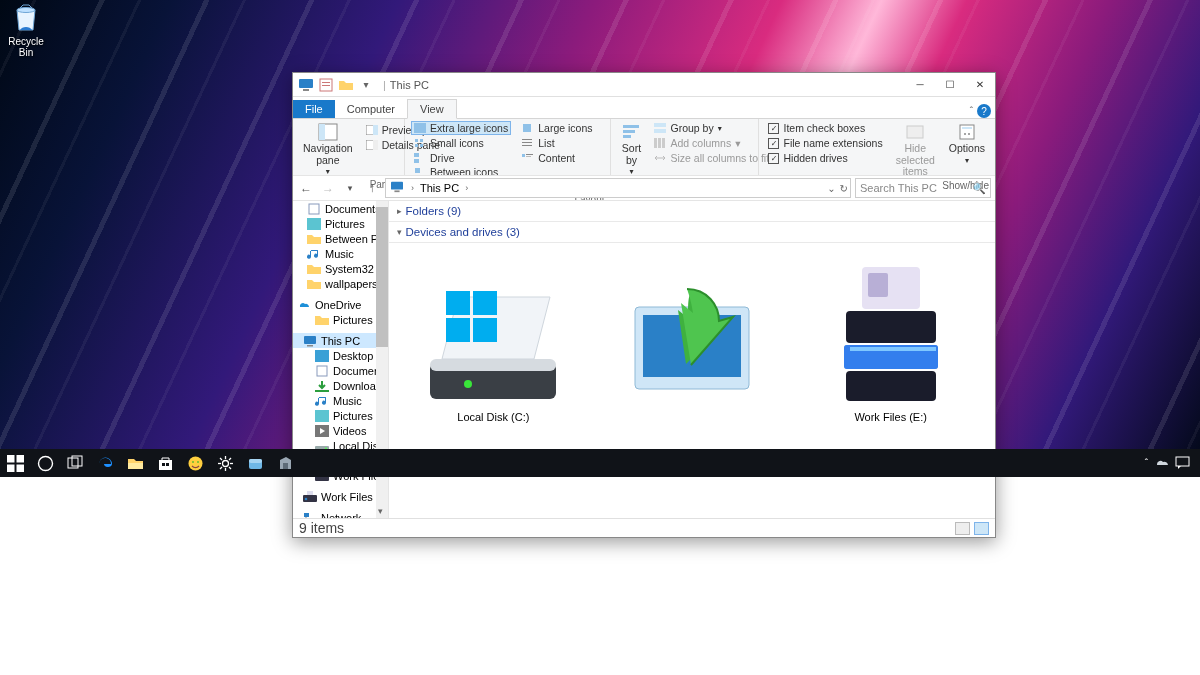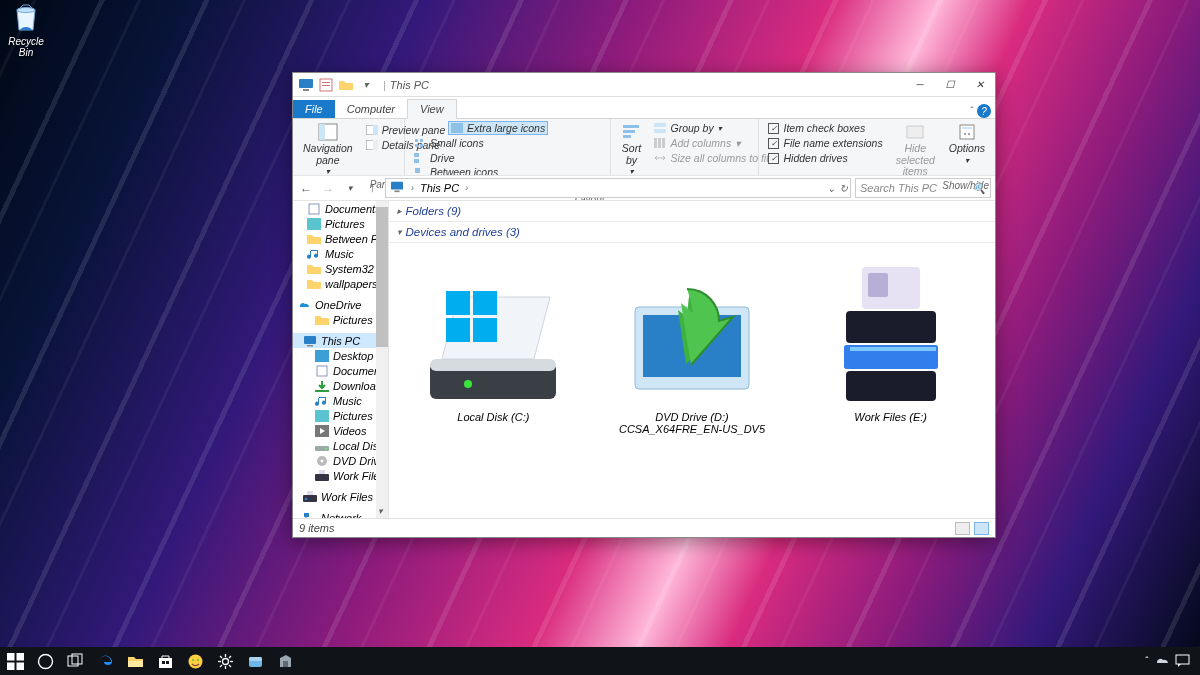--- a/index.html
+++ b/index.html
@@ -1,21 +1,20 @@
 <!DOCTYPE html>
 <html><head>
 <meta charset="utf-8">
 <style>
   * { box-sizing: border-box; margin: 0; padding: 0; font-family: "Segoe UI", sans-serif; }
   body { width: 1200px; height: 675px; overflow: hidden; position: relative; }
   .desktop {
-    width: 1200px; height: 675px;
+    width: 1200px; height: 477px;
     background: linear-gradient(115deg, #000814 0%, #081338 12%, #32197a 28%, #8c1b7c 42%, #d92b7f 55%, #ffb8d9 62%, #d92b7f 68%, #8c1b7c 78%, #32197a 88%, #000814 100%);
     position: relative;
-    font-style: italic;
   }
   .desktop::before {
     content:""; position:absolute; inset:0;
     background: repeating-linear-gradient(115deg, rgba(255,255,255,0) 0 30px, rgba(255,255,255,0.05) 30px 33px, rgba(255,255,255,0) 33px 90px, rgba(255,255,255,0.10) 90px 95px);
   }
 
   
   .desk-icon { position:absolute; left:4px; top:2px; width:44px; text-align:center; color:#fff; font-size:10px; text-shadow:1px 1px 2px #000; }
   .desk-icon svg { width:32px; height:32px; margin:0 auto 2px; display:block; }
 
@@ -37,21 +36,21 @@
   .help-q { width:14px; height:14px; border-radius:50%; background:#1979ca; color:#fff; font-size:10px; display:flex; align-items:center; justify-content:center; }
 
   .ribbon { height:56px; background:#f5f6f7; display:flex; font-size:10.5px; color:#333; }
   .rgroup { border-right:1px solid #e0e0e0; padding:2px 6px 0; display:flex; flex-direction:column; }
   .rgroup-body { flex:1; display:flex; align-items:flex-start; gap:6px; }
   .rgroup-label { text-align:right; font-size:10px; color:#666; padding-bottom:1px; }
   .big-btn { display:flex; flex-direction:column; align-items:center; justify-content:center; gap:2px; padding:2px 4px; line-height:1.1; text-align:center; }
   .big-btn svg, .big-btn .ic { width:20px; height:18px; }
   .rstack { display:flex; flex-direction:column; gap:1px; }
   .ritem { display:flex; align-items:center; gap:4px; padding:1px 3px; white-space:nowrap; }
-  .ritem.sel { background:#cde6f7; border:1px solid #7eb4ea; padding:0 2px;margin-left:37px; }
+  .ritem.sel { background:#cde6f7; border:1px solid #7eb4ea; padding:0 2px; }
   .ritem .mi { width:12px; height:10px; display:inline-block; }
   .disabled { color:#9a9a9a; }
   .chk { width:11px; height:11px; border:1px solid #555; display:inline-flex; align-items:center; justify-content:center; font-size:8px; color:#333; }
 
   .addrrow { height:26px; display:flex; align-items:center; border-top:1px solid #e5e5e5; border-bottom:1px solid #e5e5e5; padding:0 4px; gap:4px; }
   .navarr { width:18px; height:18px; display:flex; align-items:center; justify-content:center; color:#555; font-size:12px; }
   .addrbox { flex:1; height:20px; border:1px solid #ccc; display:flex; align-items:center; background:#fff; font-size:11px; }
   .addrbox .ic { margin:0 4px; }
   .crumb { padding:0 3px; }
   .addrbox .chev { color:#666; font-size:9px; padding:0 3px; }
@@ -71,21 +70,21 @@
   .nl li.gap { height:6px; padding:0; }
   .nl .ic { width:14px; height:12px; flex-shrink:0; }
 
   .content { flex:1; overflow:auto; position:relative; background:#fff; }
   .section-hdr { display:flex; align-items:center; gap:4px; padding:4px 8px; font-size:11.5px; color:#1f3f9a; border-bottom:1px solid #e9e9e9; }
   .section-hdr .arr { font-size:9px; color:#666; }
   .drive-grid { display:flex; gap:30px; padding:18px 20px 8px; }
   .drive { width:200px; text-align:center; font-size:11px; color:#000; }
   .drive .dicon { height:150px; display:flex; align-items:flex-end; justify-content:center; }
 
-  .statusbar { height:19px; border-top:1px solid #e0e0e0; display:flex; align-items:center; font-size:11px; color:#444; padding:0 6px; }
+  .statusbar { height:19px; border-top:1px solid #e0e0e0; display:flex; align-items:center; font-size:14px; color:#444; padding:0 6px; }
   .statusbar .viewbtns { margin-left:auto; display:flex; gap:4px; }
   .viewbtns span { width:15px; height:13px; border:1px solid #bbb; background:#eee; }
   .viewbtns span.active { background:#cde6f7; border-color:#7eb4ea; }
 
   .taskbar { position:absolute; bottom:0; left:0; right:0; height:28px; background:#101318; display:flex; align-items:center; padding:0 4px; gap:8px; }
   .tbicon { width:22px; height:22px; display:flex; align-items:center; justify-content:center; color:#fff; }
   .tbicon svg { width:17px; height:17px; }
   .tray { margin-left:auto; display:flex; align-items:center; gap:6px; color:#fff; font-size:11px; padding-right:6px; }
   .tray .chev { font-size:10px; }
 
@@ -204,20 +203,44 @@
                 <svg class="mi" viewBox="0 0 12 10">
                   <rect x="0" y="0" width="5" height="4" fill="#8fc1e8"></rect>
                   <rect x="0" y="6" width="5" height="4" fill="#8fc1e8"></rect>
                 </svg>
                 <span>Drive</span>
               </div>
           </div>
           <div class="rstack">
             <div class="ritem">
                 <svg class="mi" viewBox="0 0 12 10">
+                  <rect x="1" y="1" width="8" height="8" fill="#8fc1e8"></rect>
+                </svg>
+                <span>Large icons</span>
+              </div>
+            <div class="ritem">
+                <svg class="mi" viewBox="0 0 12 10">
+                  <rect y="1" width="10" height="1" fill="#888"></rect>
+                  <rect y="4" width="10" height="1" fill="#888"></rect>
+                  <rect y="7" width="10" height="1" fill="#888"></rect>
+                </svg>
+                <span>List</span>
+              </div>
+            <div class="ritem">
+                <svg class="mi" viewBox="0 0 12 10">
+                  <rect y="1" width="3" height="3" fill="#8fc1e8"></rect>
+                  <rect x="4" y="1" width="7" height="1" fill="#888"></rect>
+                  <rect x="4" y="3" width="5" height="1" fill="#bbb"></rect>
+                </svg>
+                <span>Content</span>
+              </div>
+          </div>
+          <div class="rstack">
+            <div class="ritem">
+                <svg class="mi" viewBox="0 0 12 10">
                   <rect x="1" y="1" width="5" height="5" fill="#8fc1e8"></rect>
                 </svg>
                 <span>Between icons</span>
               </div>
             <div class="ritem">
                 <svg class="mi" viewBox="0 0 12 10">
                   <rect y="0" width="10" height="2" fill="#cde6f7"></rect>
                   <rect y="3" width="10" height="1" fill="#888"></rect>
                   <rect y="5" width="10" height="1" fill="#888"></rect>
                   <rect y="7" width="10" height="1" fill="#888"></rect>
@@ -502,21 +525,20 @@
             <div class="dicon">
               <svg width="150" height="140" viewBox="0 0 150 140">
                 <rect x="18" y="36" width="114" height="82" rx="4" fill="#cfe6f7" stroke="#8fb9d6"></rect>
                 <rect x="26" y="44" width="98" height="62" fill="#2a80c7"></rect>
                 <rect x="26" y="44" width="98" height="62" fill="url(#g1)"></rect>
                 <path d="M75 22c14 0 24 12 24 24 0 3-1 7-2 9l12-2-40 40-8-54 10 8c0-12 0-25 4-25z" fill="#3fb13f"></path>
                 <path d="M70 18c20 0 32 16 32 32l14-4-42 48-10-62 12 10c-2-14-6-24-6-24z" fill="#4fc54f"></path>
                 <path d="M70 18c20 0 32 16 32 32l14-4-42 48" fill="none" stroke="#2c8f2c" stroke-width="2"></path>
               </svg>
             </div>
-            <div>DVD Drive (D:) CCSA_X64FRE_EN-US_DV5</div>
           </div>
           <div class="drive">
             <div class="dicon">
               <svg width="150" height="150" viewBox="0 0 150 150">
                 <rect x="46" y="6" width="58" height="42" rx="4" fill="#e6e1f3"></rect>
                 <rect x="52" y="12" width="20" height="24" rx="2" fill="#b8afd6"></rect>
                 <rect x="30" y="50" width="90" height="32" rx="4" fill="#1a1c2b"></rect>
                 <rect x="28" y="84" width="94" height="24" rx="3" fill="#2a6bd1"></rect>
                 <rect x="28" y="84" width="94" height="24" rx="3" fill="#3a8bff" opacity="0.6"></rect>
                 <rect x="30" y="110" width="90" height="30" rx="4" fill="#1a1c2b"></rect>

